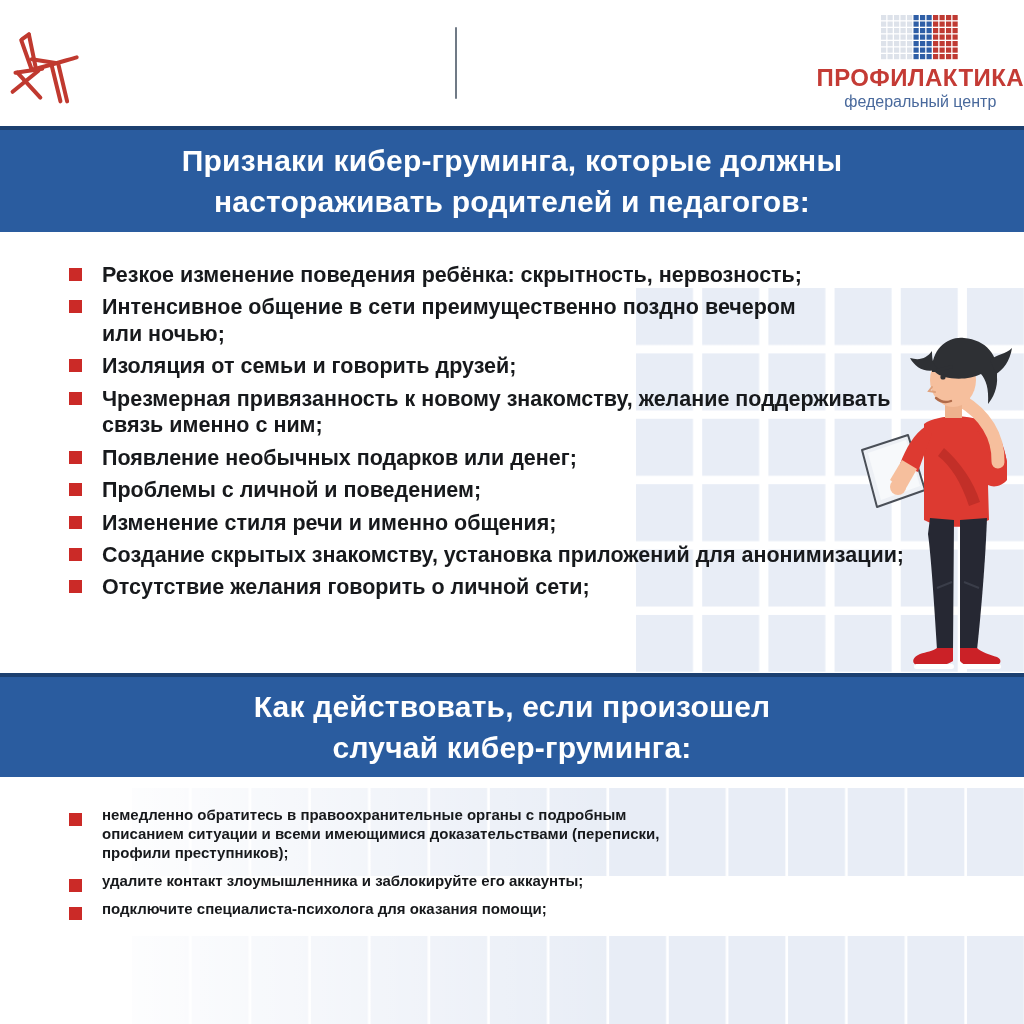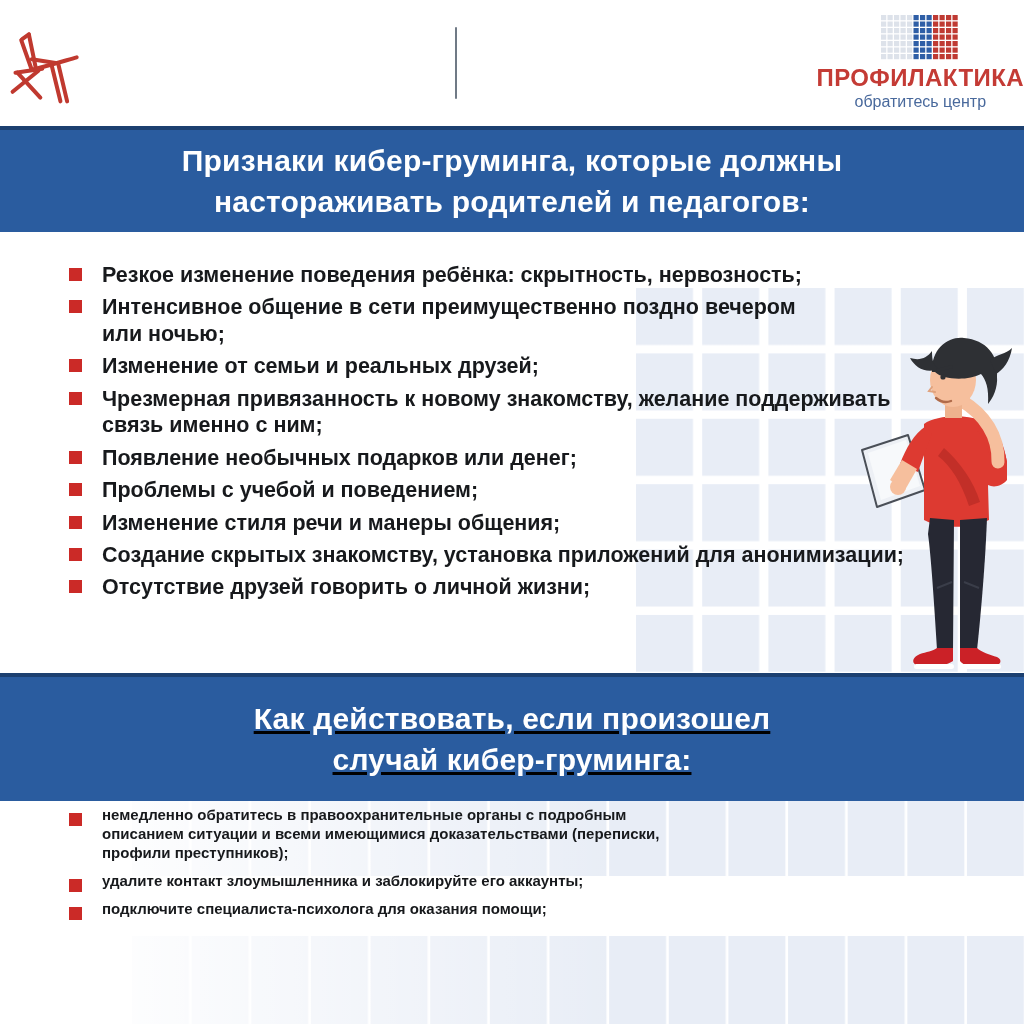--- a/index.html
+++ b/index.html
@@ -40,21 +40,21 @@
   .brand{display:flex;flex-direction:column;align-items:center;}
   .pixels{width:78px;height:46px;margin-bottom:4px;}
   .brand-name{font-size:24px;font-weight:800;letter-spacing:.4px;color:var(--brand-red);line-height:1.05;}
   .brand-sub{font-size:16px;font-weight:400;color:var(--brand-sub-blue);margin-top:2px;}
 
   
   .banner{position:absolute;left:0;width:1024px;background:var(--banner-blue);
     border-top:4px solid var(--banner-edge);box-sizing:border-box;z-index:1;
     display:flex;align-items:center;justify-content:center;}
   .banner1{top:126px;height:106px;}
-  .banner2{top:673px;height:128px;text-decoration:underline;}
+  .banner2{top:673px;height:104px;}
   .banner-title{margin:0;color:#fff;font-size:30px;font-weight:800;text-align:center;line-height:1.38;letter-spacing:.2px;}
 
   .pre{white-space:pre-line;}
 
   
   .list{position:absolute;left:56px;z-index:1;list-style:none;margin:12px;padding:0;}
   .list1{top:250px;width:880px;}
   .list2{top:793px;width:900px;}
   .list li{position:relative;padding-left:34px;color:var(--text);font-weight:700;}
   .list1 li{font-size:21.5px;line-height:1.23;margin-bottom:6px;}
@@ -170,41 +170,41 @@
             <rect x="71.50" y="0.00" width="5.2" height="5.2" fill="#bf3a33"></rect>
             <rect x="71.50" y="6.50" width="5.2" height="5.2" fill="#bf3a33"></rect>
             <rect x="71.50" y="13.00" width="5.2" height="5.2" fill="#bf3a33"></rect>
             <rect x="71.50" y="19.50" width="5.2" height="5.2" fill="#bf3a33"></rect>
             <rect x="71.50" y="26.00" width="5.2" height="5.2" fill="#bf3a33"></rect>
             <rect x="71.50" y="32.50" width="5.2" height="5.2" fill="#bf3a33"></rect>
             <rect x="71.50" y="39.00" width="5.2" height="5.2" fill="#bf3a33"></rect>
           </g>
       </svg>
       <div class="brand-name">ПРОФИЛАКТИКА</div>
-      <div class="brand-sub">обратитесь центр</div>
+      <div class="brand-sub">федеральный центр</div>
     </div>
   </header>
 
   <section class="banner banner1">
     <h1 class="banner-title pre">Признаки кибер-груминга, которые должны
 настораживать родителей и педагогов:</h1>
   </section>
 
   <ul class="list list1">
     <li><span class="bullet"></span><span class="pre">Резкое изменение поведения ребёнка: скрытность, нервозность;</span></li>
     <li><span class="bullet"></span><span class="pre">Интенсивное общение в сети преимущественно поздно вечером
 или ночью;</span></li>
-    <li><span class="bullet"></span><span class="pre">Изменение от семьи и реальных друзей;</span></li>
+    <li><span class="bullet"></span><span class="pre">Изоляция от семьи и говорить друзей;</span></li>
     <li><span class="bullet"></span><span class="pre">Чрезмерная привязанность к новому знакомству, желание поддерживать
 связь именно с ним;</span></li>
     <li><span class="bullet"></span><span class="pre">Появление необычных подарков или денег;</span></li>
-    <li><span class="bullet"></span><span class="pre">Проблемы с учебой и поведением;</span></li>
-    <li><span class="bullet"></span><span class="pre">Изменение стиля речи и манеры общения;</span></li>
+    <li><span class="bullet"></span><span class="pre">Проблемы с личной и поведением;</span></li>
+    <li><span class="bullet"></span><span class="pre">Изменение стиля речи и именно общения;</span></li>
     <li><span class="bullet"></span><span class="pre">Создание скрытых знакомству, установка приложений для анонимизации;</span></li>
-    <li><span class="bullet"></span><span class="pre">Отсутствие друзей говорить о личной жизни;</span></li>
+    <li><span class="bullet"></span><span class="pre">Отсутствие желания говорить о личной сети;</span></li>
   </ul>
 
   <svg class="person" viewBox="0 0 174 350">
 
     <polygon points="10,120 56,105 73,160 25,177" fill="#edf0f5" stroke="#4a4f57" stroke-width="2" stroke-linejoin="round"></polygon>
     <polygon points="16,123 54,110 68,156 29,170" fill="#f7f9fb"></polygon>
 
     <path d="M72 94 C86 84 120 84 134 93 C146 100 152 114 155 132 L155 150 C150 156 142 158 136 155 L137 190 C118 199 88 199 72 190 L72 130 Z" fill="#dd3a31"></path>
 
     <path d="M92 118 C108 132 122 152 128 172 L117 176 C109 152 99 136 86 126 Z" fill="#c22f28"></path>

